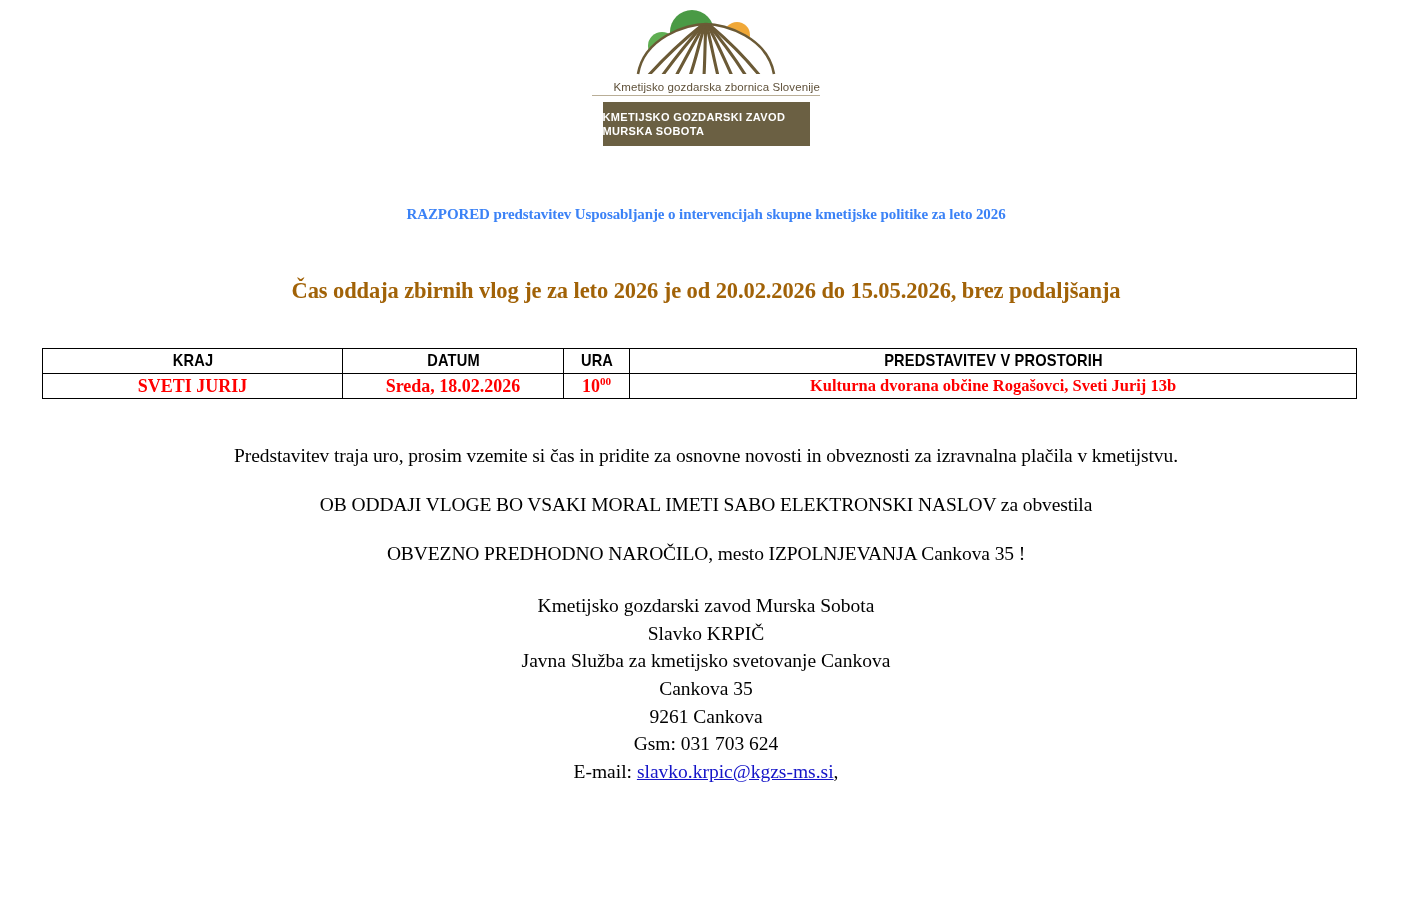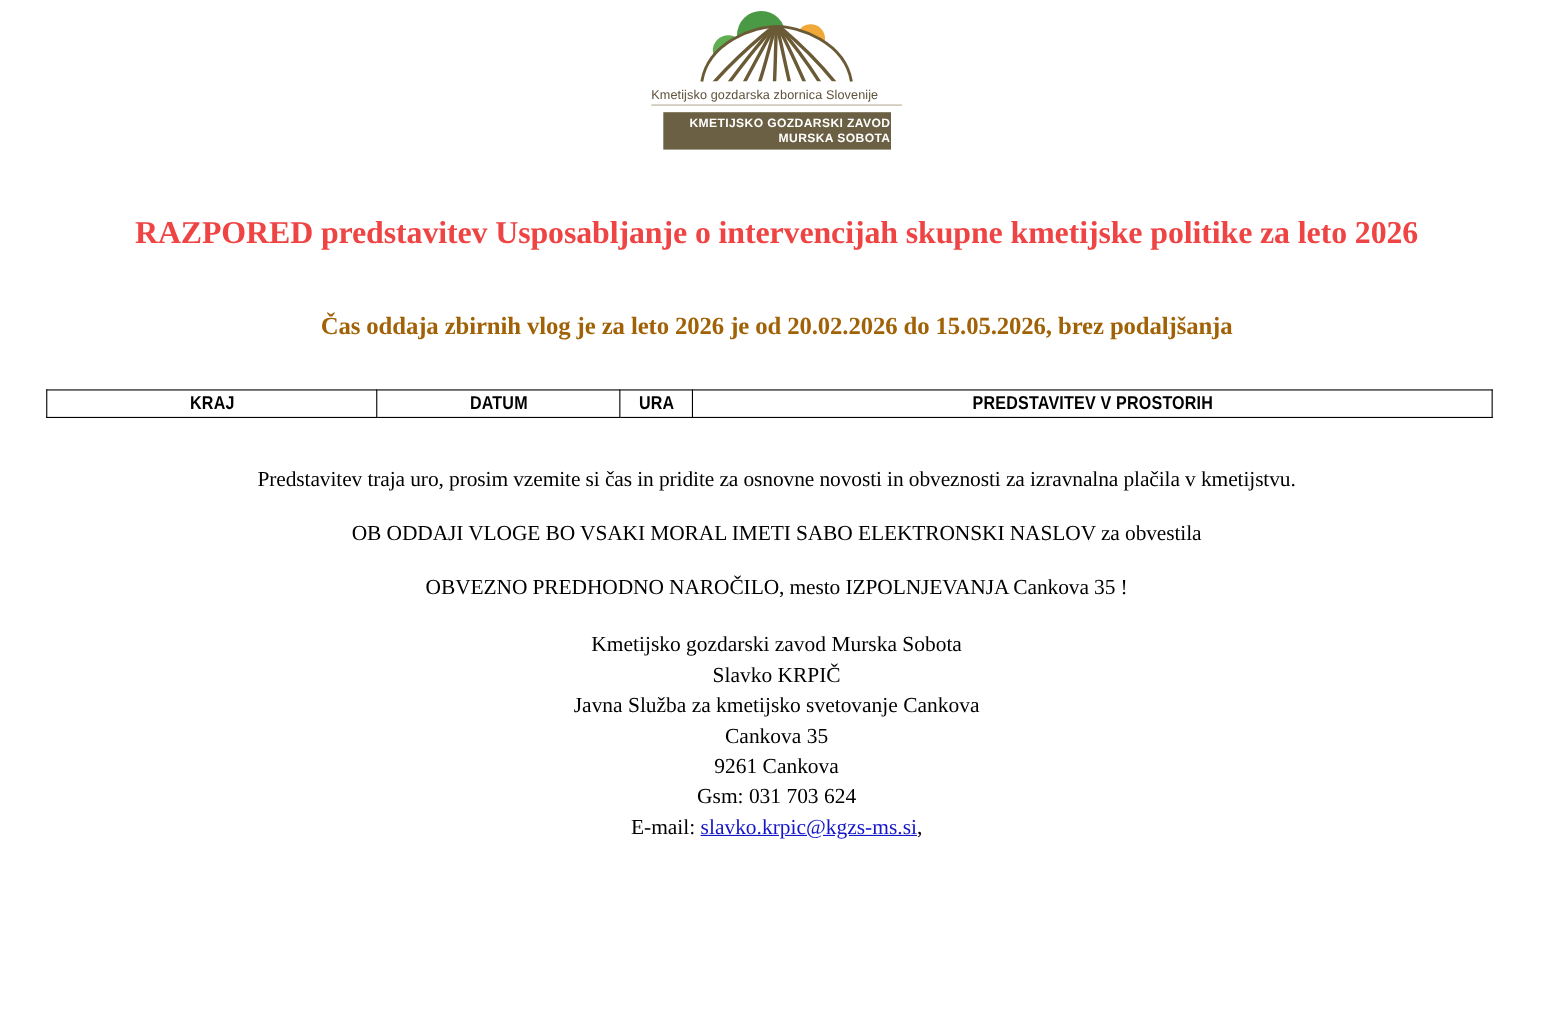--- a/index.html
+++ b/index.html
@@ -32,50 +32,50 @@
   }
   .logo-chamber-text {
     font-family: "Liberation Sans", "DejaVu Sans", sans-serif;
     font-size: 11.5px;
     letter-spacing: 0.1px;
     color: #5f513a;
     margin-top: 1px;
     padding-bottom: 2px;
     border-bottom: 1.5px solid #b9ae97;
     width: 228px;
-    text-align: left;
+    text-align: right;
     white-space: nowrap;
   }
   .logo-banner {
     margin-top: 6px;
     width: 207px;
-    height: 34px;
+    height: 44px;
     background: #6b6043;
     color: #ffffff;
     font-family: "Liberation Sans", "DejaVu Sans", sans-serif;
     font-size: 11px;
     font-weight: bold;
     letter-spacing: 0.35px;
     display: flex;
     flex-direction: column;
-    align-items: flex-end;
+    align-items: flex-start;
     justify-content: center;
     line-height: 1.28;
     text-align: center;
   }
   .logo-banner span { display: block; white-space: nowrap; }
 
   
   .title-main {
     margin-top: 60px;
     text-align: center;
     font-family: "Liberation Serif", "DejaVu Serif", serif;
-    font-size: 29px;
-    font-weight: bold;
-    color: #ef4444;
+    font-size: 15px;
+    font-weight: bold;
+    color: #3b82f6;
     letter-spacing: -0.1px;
   }
   .title-sub {
     margin-top: 55px;
     text-align: center;
     font-family: "Liberation Serif", "DejaVu Serif", serif;
     font-size: 22.5px;
     font-weight: bold;
     color: #a16207;
     letter-spacing: -0.1px;
@@ -216,20 +216,26 @@
     </colgroup>
     <thead>
       <tr>
         <th>KRAJ</th>
         <th>DATUM</th>
         <th>URA</th>
         <th>PREDSTAVITEV V PROSTORIH</th>
       </tr>
     </thead>
     <tbody>
+      <tr>
+        <td class="col-place">SVETI JURIJ</td>
+        <td class="col-date">Sreda, 18.02.2026</td>
+        <td class="col-time"><span>10</span><sup class="timemin">00</sup></td>
+        <td class="col-venue small">Kulturna dvorana občine Rogašovci, Sveti Jurij 13b</td>
+      </tr>
     </tbody>
   </table>
 </div>
 
 <div class="body-lines">
   <p>Predstavitev traja uro, prosim vzemite si čas in pridite za osnovne novosti in obveznosti za izravnalna plačila v kmetijstvu.</p>
   <p>OB ODDAJI VLOGE BO VSAKI MORAL IMETI SABO ELEKTRONSKI NASLOV za obvestila</p>
   <p>OBVEZNO PREDHODNO NAROČILO, mesto IZPOLNJEVANJA Cankova 35 !</p>
 </div>
 

